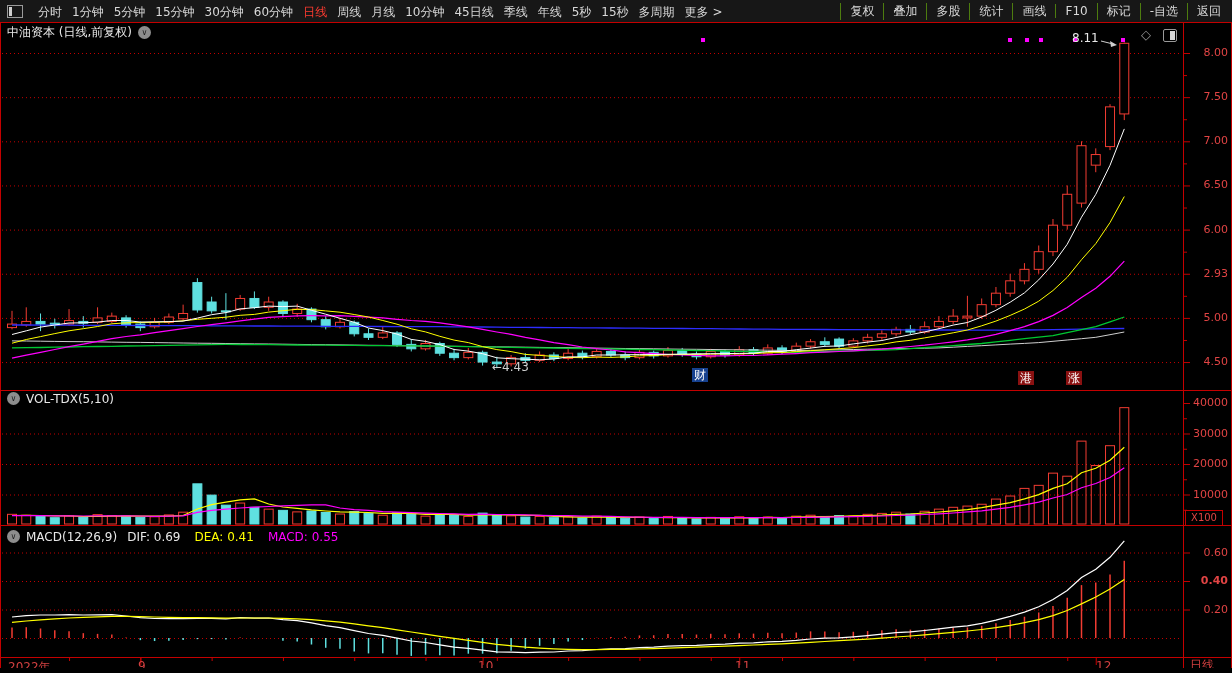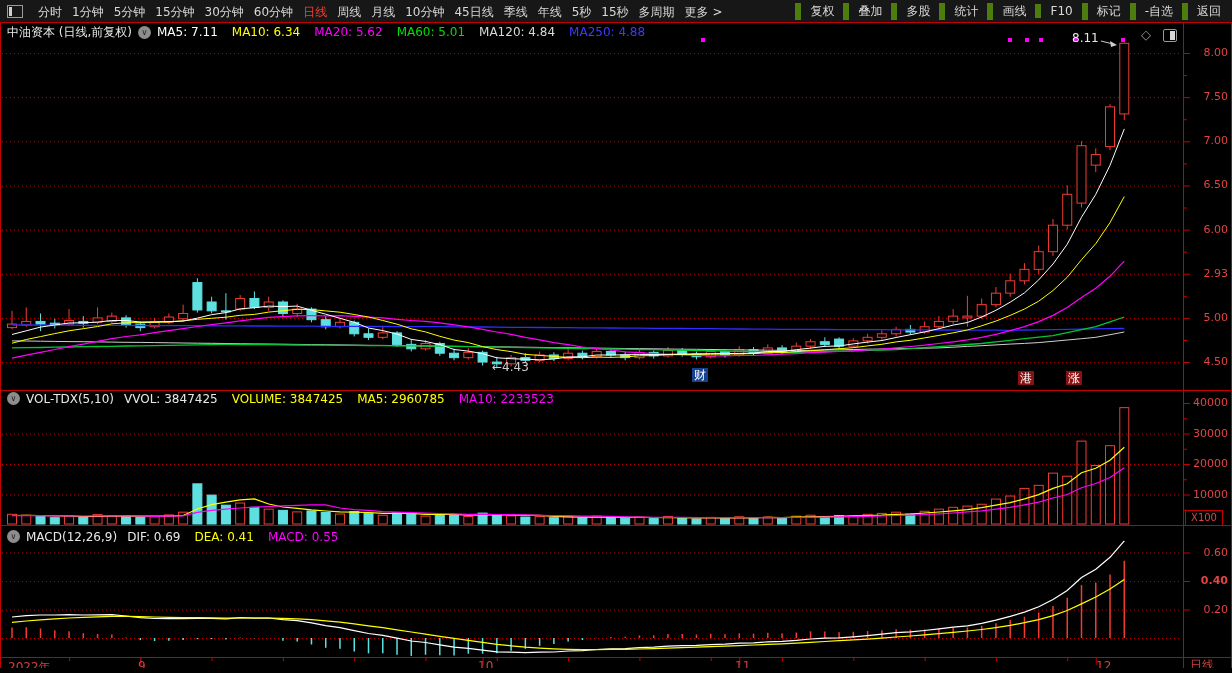--- a/index.html
+++ b/index.html
@@ -7,21 +7,21 @@
        font-family:"DejaVu Sans","Liberation Sans",sans-serif;}
   #chart-svg{position:absolute;left:0;top:0;z-index:1;}
   .layer{position:absolute;z-index:3;}
   
   #toolbar{left:0;top:0;width:1232px;height:22px;background:#171717;display:flex;align-items:center;}
   .tb-icon{display:inline-block;width:14px;height:11px;border:1px solid #9a9a9a;margin:0 10px 0 7px;position:relative;}
   .tb-icon::after{content:"";position:absolute;left:1px;top:1px;width:3px;height:9px;background:#cfcfcf;}
   .tb-item{font-size:12px;color:#d9d9d9;padding:0 5px;white-space:nowrap;cursor:default;}
   .tb-item.active{color:#ff3b30;}
   #tb-right{margin-left:auto;display:flex;height:100%;align-items:center;margin-right:2px;}
-  .tb-act{font-size:12px;color:#d9d9d9;padding:0 9px;border-left:6px solid #4d7c0f;white-space:nowrap;}
+  .tb-act{font-size:12px;color:#d9d9d9;padding:0 9px;border-left:1px solid #4d7c0f;white-space:nowrap;}
   
   .hdr{display:flex;align-items:center;font-size:12px;color:#e8e8e8;white-space:nowrap;}
   #main-hdr{left:7px;top:24px;height:16px;}
   #vol-hdr{left:7px;top:391px;height:15px;}
   #macd-hdr{left:7px;top:529px;height:15px;}
   .circ{display:inline-flex;align-items:center;justify-content:center;width:13px;height:13px;border-radius:50%;
         background:#8d8d8d;color:#222;font-size:8px;line-height:13px;margin:0 6px;}
   .hvals span{margin-right:14px;}
   #main-hdr .title{color:#e8e8e8;}
   
@@ -458,29 +458,27 @@
         <span class="tb-act">F10</span>
         <span class="tb-act">标记</span>
         <span class="tb-act">-自选</span>
         <span class="tb-act">返回</span>
       </div>
   </div>
 
   <div id="main-hdr" class="layer hdr">
     <span class="title">中油资本 (日线,前复权)</span>
     <span class="circ">∨</span>
-    <span class="hvals" id="main-vals"><span style="color: rgb(255, 255, 255);">MA5: 7.11</span><span style="color: rgb(255, 255, 0);">MA10: 6.34</span><span style="color: rgb(255, 0, 255);">MA20: 5.62</span><span style="color: rgb(0, 224, 0);">MA60: 5.01</span><span style="color: rgb(216, 216, 216);">MA120: 4.84</span><span style="color: rgb(59, 59, 255);">MA250: 4.88</span></span>
   </div>
   <div id="diamond" class="layer">◇</div>
   <div id="splitwin" class="layer"></div>
 
   <div id="vol-hdr" class="layer hdr">
     <span class="circ" style="margin-left:0">∨</span>
     <span>VOL-TDX(5,10)</span>
-    <span class="hvals" id="vol-vals" style="margin-left:10px"><span style="color: rgb(232, 232, 232);">VVOL: 3847425</span><span style="color: rgb(255, 255, 0);">VOLUME: 3847425</span><span style="color: rgb(255, 255, 0);">MA5: 2960785</span><span style="color: rgb(255, 0, 255);">MA10: 2233523</span></span>
   </div>
 
   <div id="macd-hdr" class="layer hdr">
     <span class="circ" style="margin-left:0">∨</span>
     <span>MACD(12,26,9)</span>
     <span class="hvals" id="macd-vals" style="margin-left:10px"><span style="color: rgb(232, 232, 232);">DIF: 0.69</span><span style="color: rgb(255, 255, 0);">DEA: 0.41</span><span style="color: rgb(255, 0, 255);">MACD: 0.55</span></span>
   </div>
 
   <div id="x100" class="layer">X100</div>
   <div id="period" class="layer">日线</div>

